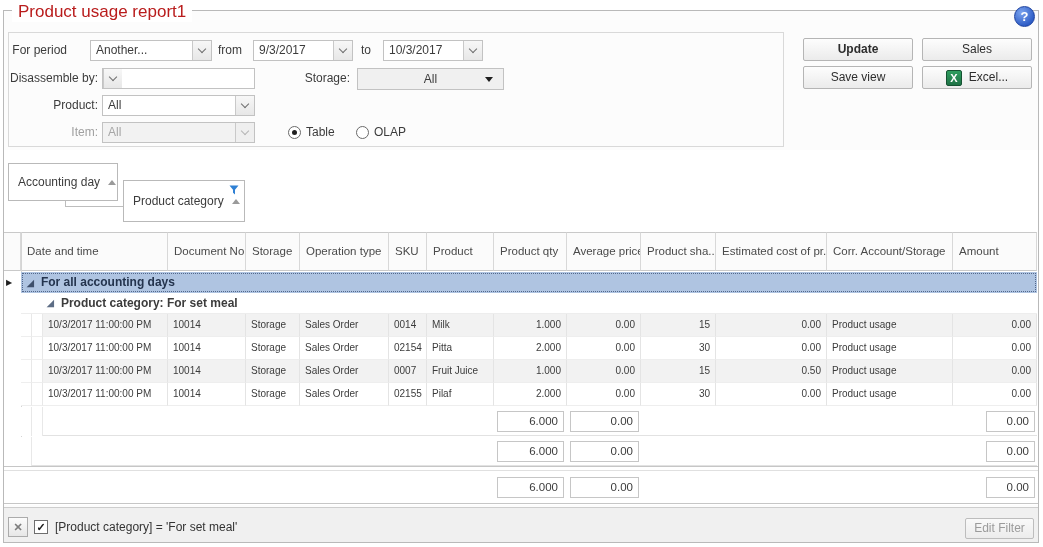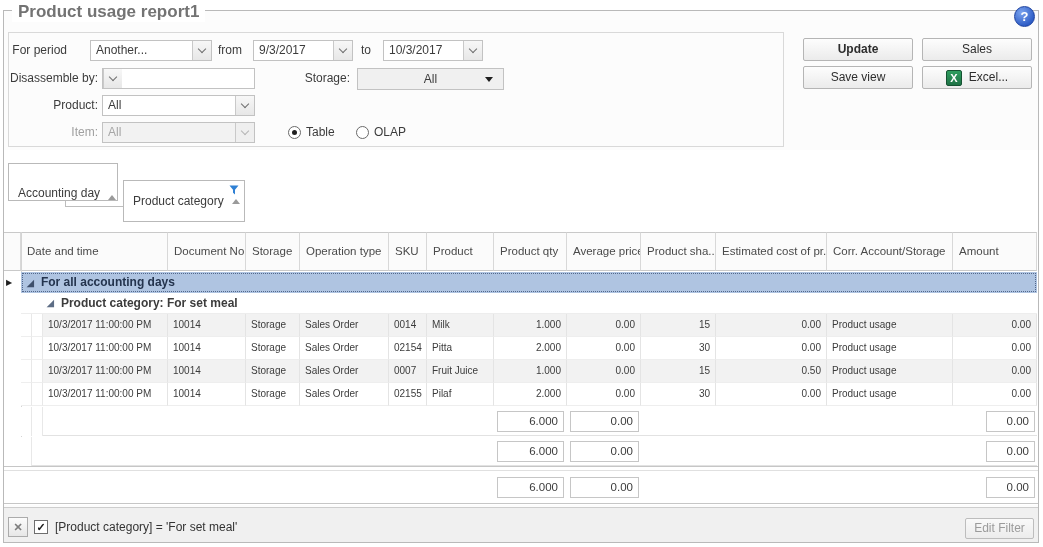--- a/index.html
+++ b/index.html
@@ -5,21 +5,21 @@
   * { margin:0; padding:0; box-sizing:border-box; }
   html,body { width:1043px; height:547px; }
   body {
     position:relative; overflow:hidden; background:#ffffff;
     font-family:"Liberation Sans", sans-serif; font-size:12px; color:#3c3c3c;
   }
   .abs { position:absolute; }
 
   
   .frame { left:3px; top:10px; width:1036px; height:533px; border:1px solid #b9b9b9; background:#fcfcfc; }
-  .page-title { left:12px; top:2px; padding:0 6px; background:#ffffff; font-size:17px; font-weight:bold; color:#737373; z-index:5; }
+  .page-title { left:12px; top:2px; padding:0 6px; background:#ffffff; font-size:17px; font-weight:normal; color:#b91c1c; z-index:5; }
   .help-icon { left:1014px; top:6px; width:21px; height:21px; border-radius:50%; z-index:6;
     background:radial-gradient(circle at 35% 30%, #7ba4ef, #2b5ac4 75%); border:1px solid #1c419e;
     color:#fff; font-weight:bold; font-size:13px; text-align:center; line-height:20px; }
 
   
   .filterbox { left:8px; top:32px; width:776px; height:115px; border:1px solid #d9d9d9; }
   .flabel { height:21px; line-height:21px; text-align:right; color:#3c3c3c; white-space:nowrap; }
   .flabel.dim { color:#a0a0a0; }
   .combo { height:21px; border:1px solid #c2c2c2; background:#fff; display:flex; align-items:stretch; }
   .combo .txt { flex:1; padding:0 5px; line-height:19px; overflow:hidden; white-space:nowrap; }
@@ -181,21 +181,21 @@
 <div class="abs tbtn" style="left:922px;top:38px;width:110px;">Sales</div>
 <div class="abs tbtn" style="left:803px;top:66px;width:110px;">Save view</div>
 <div class="abs tbtn excel-wrap" style="left:922px;top:66px;width:110px;">
   <span class="excel-icon">X</span>
   <span>Excel...</span>
 </div>
 
 <div class="abs grid-bg"></div>
 
 <div class="abs gconnector"></div>
-<div class="abs gbox" style="left:8px;top:163px;width:110px;height:38px;align-items:flex-end;">
+<div class="abs gbox" style="left:8px;top:163px;width:110px;height:38px;">
   <span class="glabel">Accounting day</span>
   <span class="sort-asc"></span>
 </div>
 <div class="abs gbox" style="left:123px;top:180px;width:122px;height:42px;">
   <span class="glabel">Product category</span>
   <span class="sort-asc"></span>
   <svg style="position:absolute;right:5px;top:4px;" width="10" height="10" viewBox="0 0 10 10">
     <path d="M0.5 0.5 H9.5 L6 4.8 V9.5 L4 7.8 V4.8 Z" fill="#2f80d4"></path>
   </svg>
 </div>

